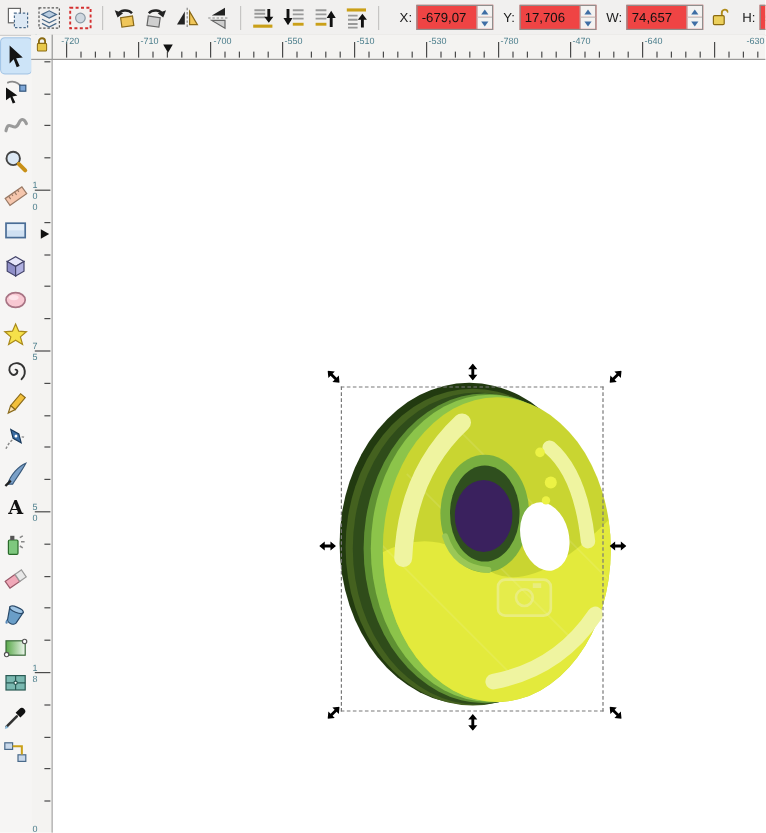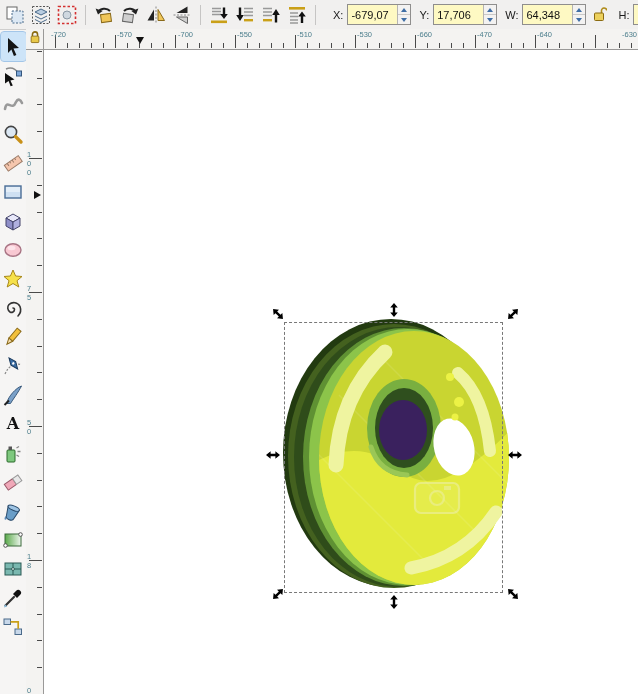--- a/index.html
+++ b/index.html
@@ -14,21 +14,21 @@
     background:#f1f0ef;border-bottom:1px solid #cfcecd;
     display:flex;align-items:center;white-space:nowrap;overflow:hidden;
   }
   .tb-buttons{display:flex;align-items:center;height:100%;padding-left:2px;}
   .tbtn{width:26px;height:26px;display:flex;align-items:center;justify-content:center;flex:0 0 auto;}
   .tbtn svg{width:22px;height:22px;display:block;}
   .tb-sep{width:1px;height:20px;background:#c6c5c4;margin:0 5px;flex:0 0 auto;}
   .tb-fields{display:flex;align-items:center;height:100%;margin-left:4px;}
   .fld-label{font-size:11px;color:#1a1a1a;margin:0 4px 0 8px;}
   .fld{
-    display:flex;align-items:stretch;height:19px;background:#fef9c3;
+    display:flex;align-items:stretch;height:19px;background:#ef4444;
     border:1px solid #8f8e8d;flex:0 0 auto;
   }
   .fld-value{
     width:44px;padding:0 2px 0 3px;font-size:11px;color:#111;
     display:flex;align-items:center;overflow:hidden;
   }
   .spin{display:flex;flex-direction:column;width:12px;border-left:1px solid #b5b4b3;}
   .spin-btn{flex:1;display:flex;align-items:center;justify-content:center;background:#f3f2f1;}
   .spin-btn + .spin-btn{border-top:1px solid #c9c8c7;}
   .tri-up{width:0;height:0;border-left:3px solid transparent;border-right:3px solid transparent;border-bottom:4px solid #3f6ea5;}
@@ -212,21 +212,21 @@
           <div class="spin-btn">
             <span class="tri-up"></span>
           </div>
           <div class="spin-btn">
             <span class="tri-down"></span>
           </div>
         </div>
       </div>
       <span class="fld-label">W:</span>
       <div class="fld">
-        <span class="fld-value">64,348</span>
+        <span class="fld-value">74,657</span>
         <div class="spin">
           <div class="spin-btn">
             <span class="tri-up"></span>
           </div>
           <div class="spin-btn">
             <span class="tri-down"></span>
           </div>
         </div>
       </div>
       <span class="lock-ratio">
@@ -473,26 +473,26 @@
     <div class="htick" style="height: 13px; left: 491px;"></div>
     <div class="htick" style="height: 5px; left: 503px;"></div>
     <div class="htick" style="height: 5px; left: 515px;"></div>
     <div class="htick" style="height: 5px; left: 527px;"></div>
     <div class="htick" style="height: 5px; left: 539px;"></div>
     <div class="htick" style="height: 13px; left: 551px;"></div>
     <div class="htick" style="height: 5px; left: 563px;"></div>
     <div class="htick" style="height: 5px; left: 575px;"></div>
     <div class="htick" style="height: 5px; left: 587px;"></div>
     <span class="hlab" style="left: 7px;">-720</span>
-    <span class="hlab" style="left: 73px;">-570</span>
+    <span class="hlab" style="left: 73px;">-710</span>
     <span class="hlab" style="left: 134px;">-700</span>
     <span class="hlab" style="left: 193px;">-550</span>
     <span class="hlab" style="left: 253px;">-510</span>
     <span class="hlab" style="left: 313px;">-530</span>
-    <span class="hlab" style="left: 373px;">-660</span>
+    <span class="hlab" style="left: 373px;">-780</span>
     <span class="hlab" style="left: 433px;">-470</span>
     <span class="hlab" style="left: 493px;">-640</span>
     <span class="hlab" style="left: 578px;">-630</span>
     <div class="hmarker" style="left: 92px;"></div>
   </div>
 <div class="ruler-v">
     <div class="vtick" style="width: 5px; top: 21.8px;"></div>
     <div class="vtick" style="width: 5px; top: 48.6px;"></div>
     <div class="vtick" style="width: 5px; top: 75.4px;"></div>
     <div class="vtick" style="width: 5px; top: 102.2px;"></div>

